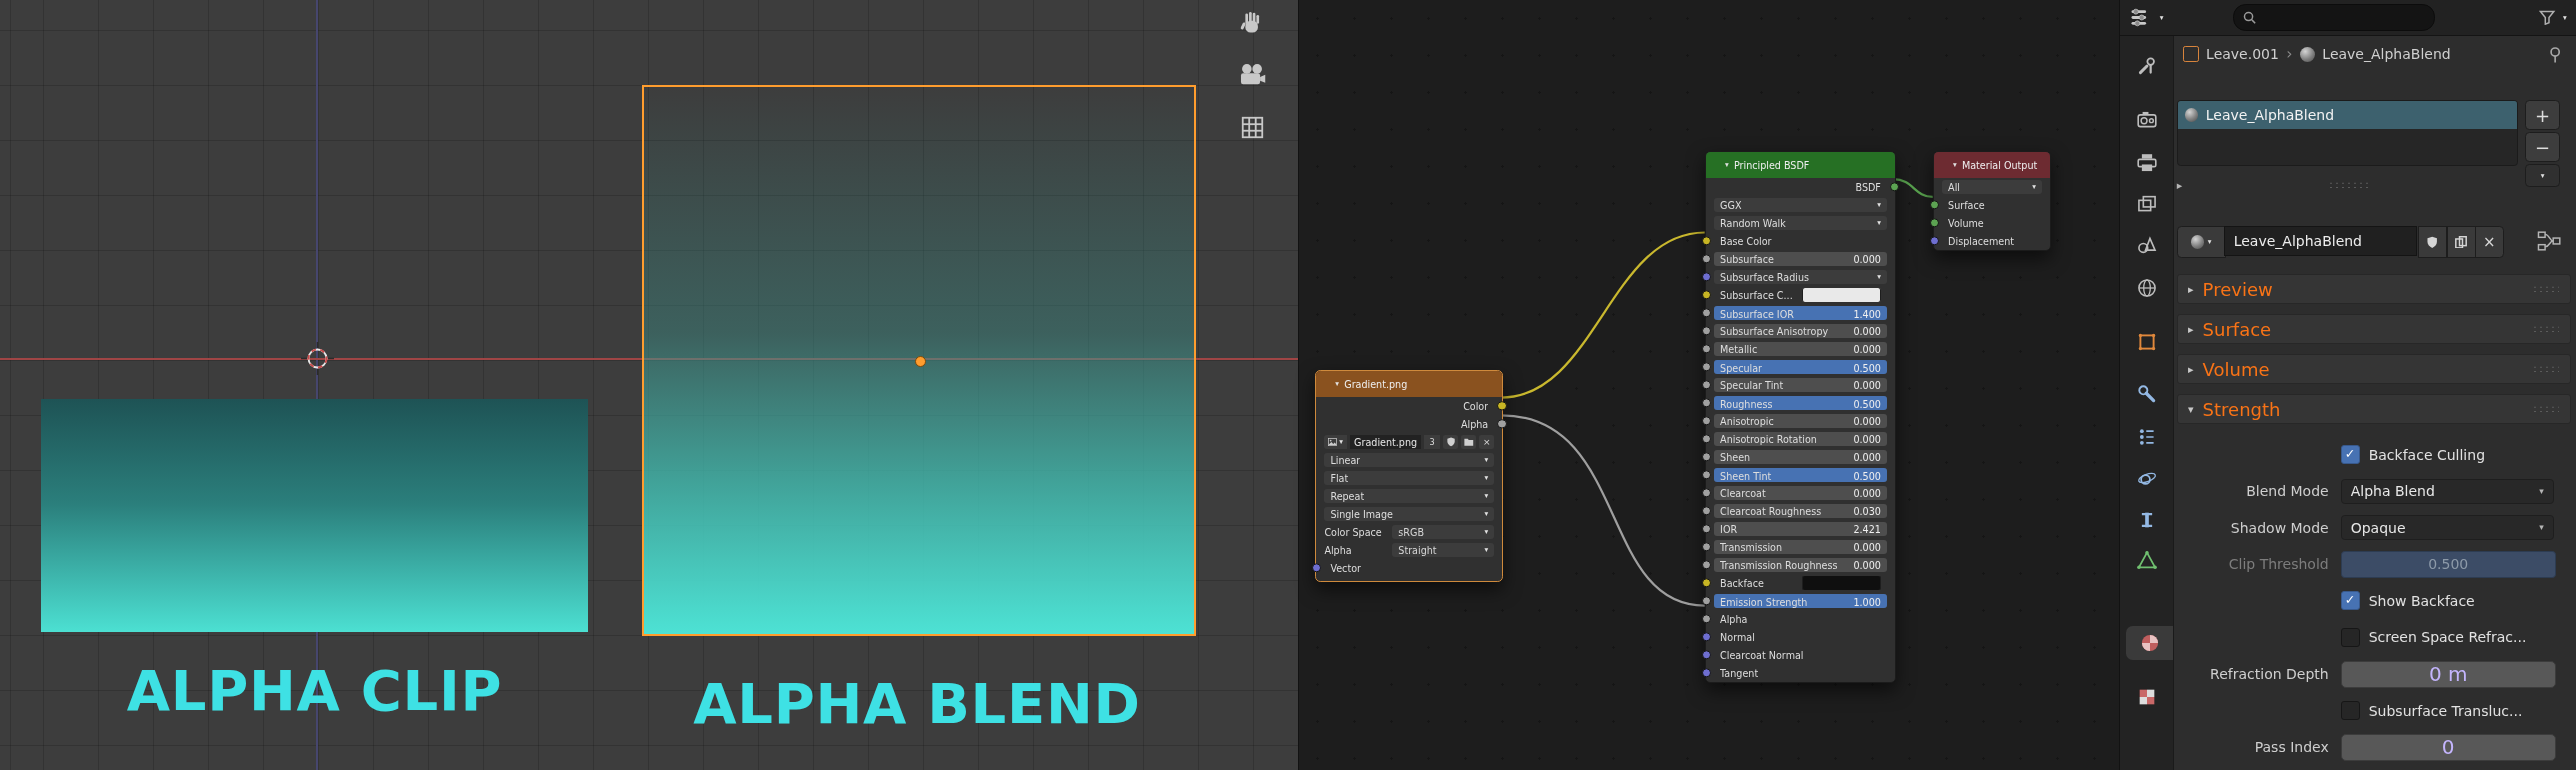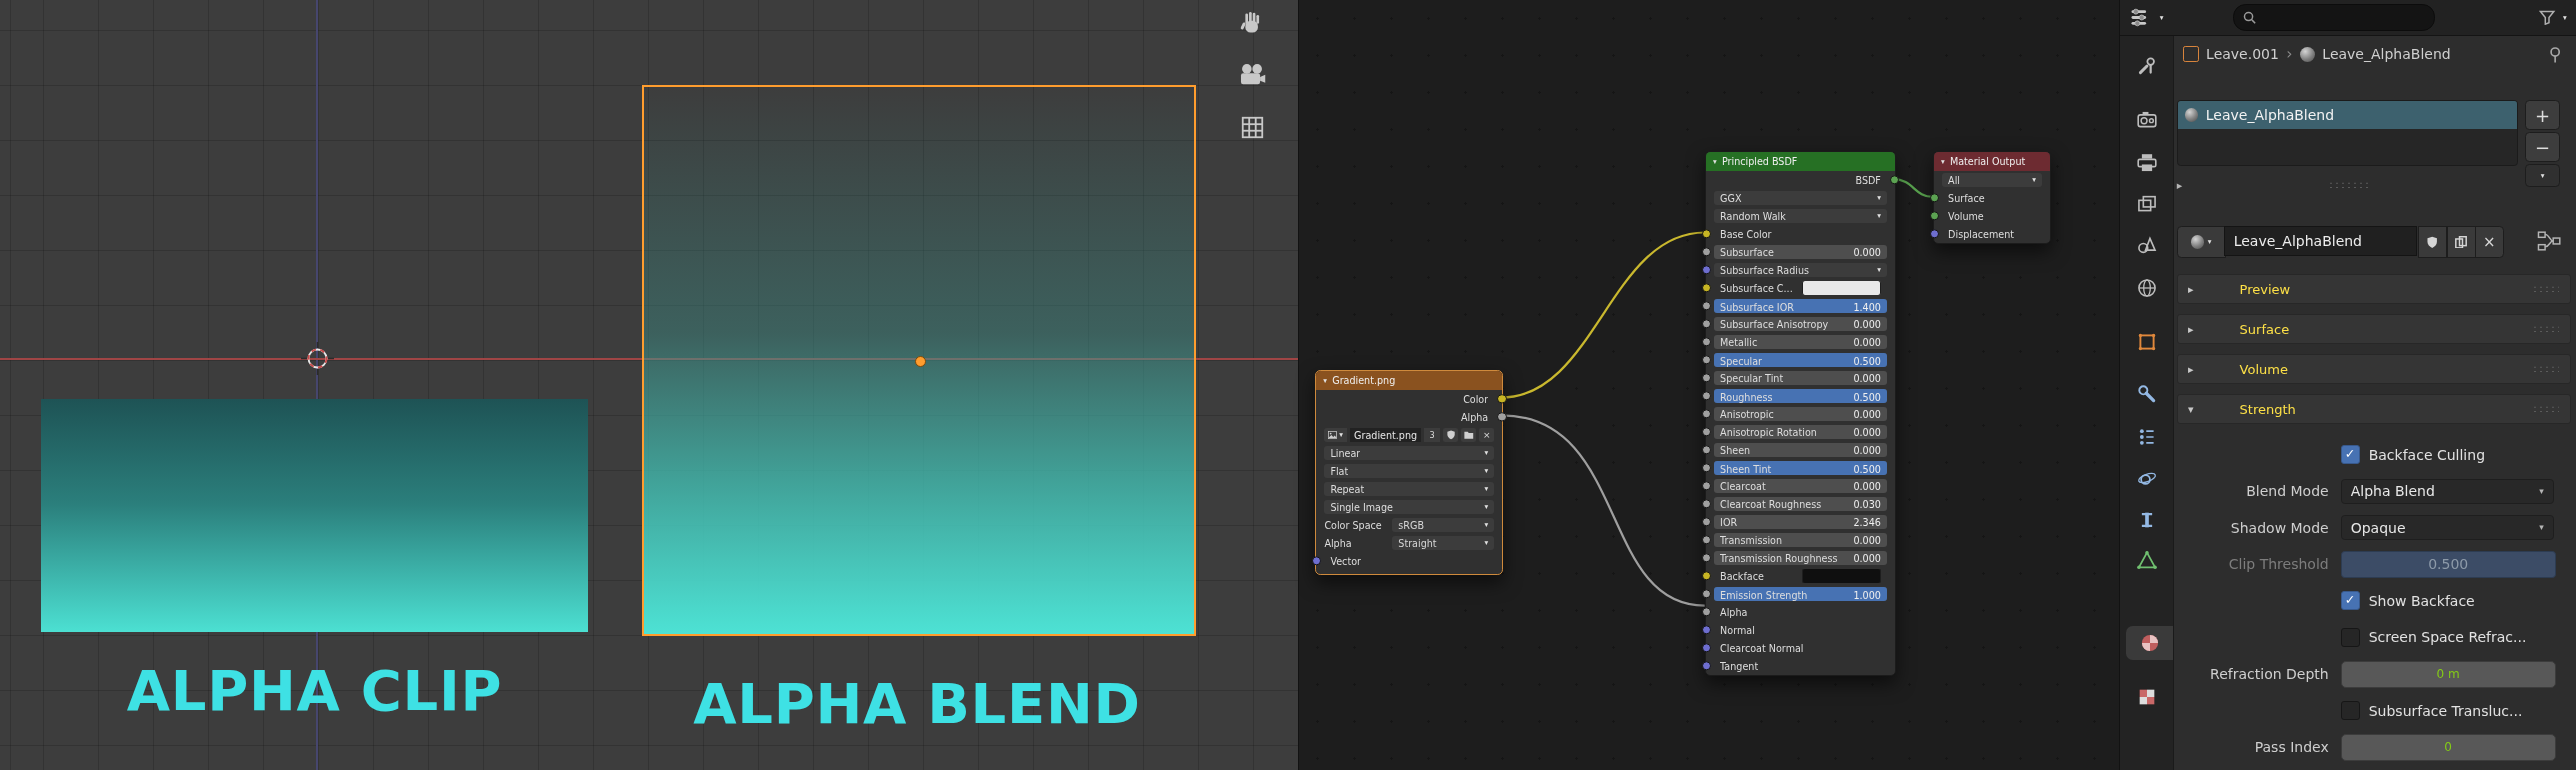--- a/index.html
+++ b/index.html
@@ -27,21 +27,21 @@
   .vp-gizmos{position:absolute;left:1235px;top:6px;display:flex;flex-direction:column;gap:18px;align-items:center;}
   .gz{width:34px;height:34px;display:flex;align-items:center;justify-content:center;opacity:.9;}
   
   #node-editor{position:absolute;left:1298px;top:0;width:821px;height:770px;background:#1d1d1d;
     background-image:radial-gradient(#151515 1.2px, transparent 1.2px);background-size:37px 37px;
     border-left:0.7px solid #121212;}
   #links{position:absolute;left:0;top:0;}
   .node{position:absolute;background:#303030;border:0.7px solid #1b1b1b;border-radius:5.2px;
     box-shadow:0 7.4px 18px rgba(0,0,0,.55);font-size:9.6px;color:#d6d6d6;}
   .node.selected{border-color:#cf8a3c;}
-  .node-header{height:19px;display:flex;align-items:center;gap:5.2px;padding:0 7px;
+  .node-header{height:26px;display:flex;align-items:center;gap:5.2px;padding:0 19px;
     border-radius:4.4px 4.4px 0 0;color:#efefef;font-size:9.6px;white-space:nowrap;}
   .hdr-tex{background:#8a521f;} .hdr-bsdf{background:#267024;} .hdr-out{background:#6d2b31;}
   .cx{font-size:7.4px;color:#e2e2e2;line-height:1;} .cx::after{content:"▾";}
   .n-row{height:18px;position:relative;display:flex;align-items:center;padding:0 8.1px;}
   .nw{flex:1;height:14px;border-radius:3px;display:flex;align-items:center;padding:0 6px;
       position:relative;overflow:hidden;background:transparent;}
   .n-row.dd .nw{background:#3c3c3c;justify-content:center;} .n-row.val .nw{background:#4e4e4e;} .n-row.sld .nw{background:#3c3c3c;align-items:flex-end;}
   .nfill{display:none;position:absolute;left:0;top:0;bottom:0;background:#4772b3;}
   .n-row.sld .nfill{display:block;}
   .nlabel{position:relative;white-space:nowrap;overflow:hidden;text-overflow:ellipsis;color:#dedede;}
@@ -106,40 +106,40 @@
   .id-name{position:absolute;left:47px;top:0;width:193px;height:30px;background:#202020;border:0.7px solid #141414;
     display:flex;align-items:center;padding:0 9px;color:#ededed;font-size:14px;box-sizing:border-box;white-space:nowrap;overflow:hidden;}
   .id-mini{position:absolute;top:0;width:27px;height:30px;background:#3a3a3a;border:0.7px solid #1d1d1d;
     display:flex;align-items:center;justify-content:center;color:#d8d8d8;font-size:15px;}
   #id-shield{left:241px;} #id-copy{left:270px;border-radius:0;} #id-x{left:298px;border-radius:0 4.4px 4.4px 0;}
   #id-nodes{position:absolute;left:360px;top:3px;}
   .panel{position:absolute;left:3.7px;width:394px;height:30px;background:#353535;border:0.7px solid #272727;
     border-radius:3px;display:flex;align-items:center;gap:9px;padding:0 10.4px;box-sizing:border-box;}
   .p-chev::after{content:"▸";color:#c8c8c8;font-size:11px;}
   .panel.open .p-chev::after{content:"▾";}
-  .p-label{font-size:13px;color:#fde047;margin-left:37px;}
+  .p-label{font-size:18px;color:#f97316;}
   .panel .grip{margin-left:auto;width:27px;}
   #panel-preview{top:238px;} #panel-surface{top:278px;} #panel-volume{top:318px;} #panel-settings{top:358px;}
   #settings-body{position:absolute;left:3.7px;top:387px;width:394px;padding-top:18px;}
   .s-row{display:flex;align-items:center;height:27px;margin-bottom:9.6px;}
   .s-label{width:164px;padding-right:12px;box-sizing:border-box;text-align:right;color:#cfcfcf;font-size:14px;white-space:nowrap;}
   .s-check{display:none;width:17px;height:17px;border-radius:3px;background:#262626;border:0.7px solid #161616;position:relative;}
   .s-row.checkbox .s-check{display:block;order:1;margin-left:164px;}
   .s-row.checkbox .s-label{order:2;width:auto;text-align:left;padding:0 0 0 9px;color:#e2e2e2;}
   .s-check.on{background:#4772b3;border-color:#38598c;}
   .s-check.on::after{content:"✓";position:absolute;left:3px;top:0px;color:#ffffff;font-size:12.6px;font-weight:bold;}
   .s-dd{display:none;width:213px;height:25px;background:#282828;border:0.7px solid #1e1e1e;border-radius:3.7px;
     align-items:center;padding:0 9px;box-sizing:border-box;color:#e8e8e8;font-size:14px;}
   .s-row.dropdown .s-dd{display:flex;}
   .s-dd .cx{margin-left:auto;color:#b5b5b5;font-size:9px;}
   .s-slider{display:none;width:213px;height:25px;background:#415572;border:0.7px solid #2d3c52;border-radius:3.7px;
     align-items:center;justify-content:center;color:#aeb9c6;font-size:14px;}
   .s-row.slider .s-slider{display:flex;}
   .s-field{display:none;width:213px;height:25px;background:#585858;border:0.7px solid #3c3c3c;border-radius:5px;
-    align-items:center;justify-content:center;color:#84cc16;font-size:12px;}
+    align-items:center;justify-content:center;color:#c4b5fd;font-size:20px;}
   .s-row.field .s-field{display:flex;}
   .s-row.disabled .s-label{color:#7d7d7d;}
   .s-row.disabled .s-slider{background:#3c4c66;color:#8d9aa9;}
   svg{display:block;}
 </style>
 </head>
 <body>
 
 <div id="root">
 
@@ -503,21 +503,21 @@
 
             </span>
 
           </div>
 
           <div class="n-row val">
             <span class="sock l gray"></span>
             <span class="nw">
 
               <span class="nlabel">IOR</span>
-              <span class="nvalue">2.346</span>
+              <span class="nvalue">2.421</span>
 
             </span>
 
           </div>
 
           <div class="n-row val">
             <span class="sock l gray"></span>
             <span class="nw">
 
               <span class="nlabel">Transmission</span>

